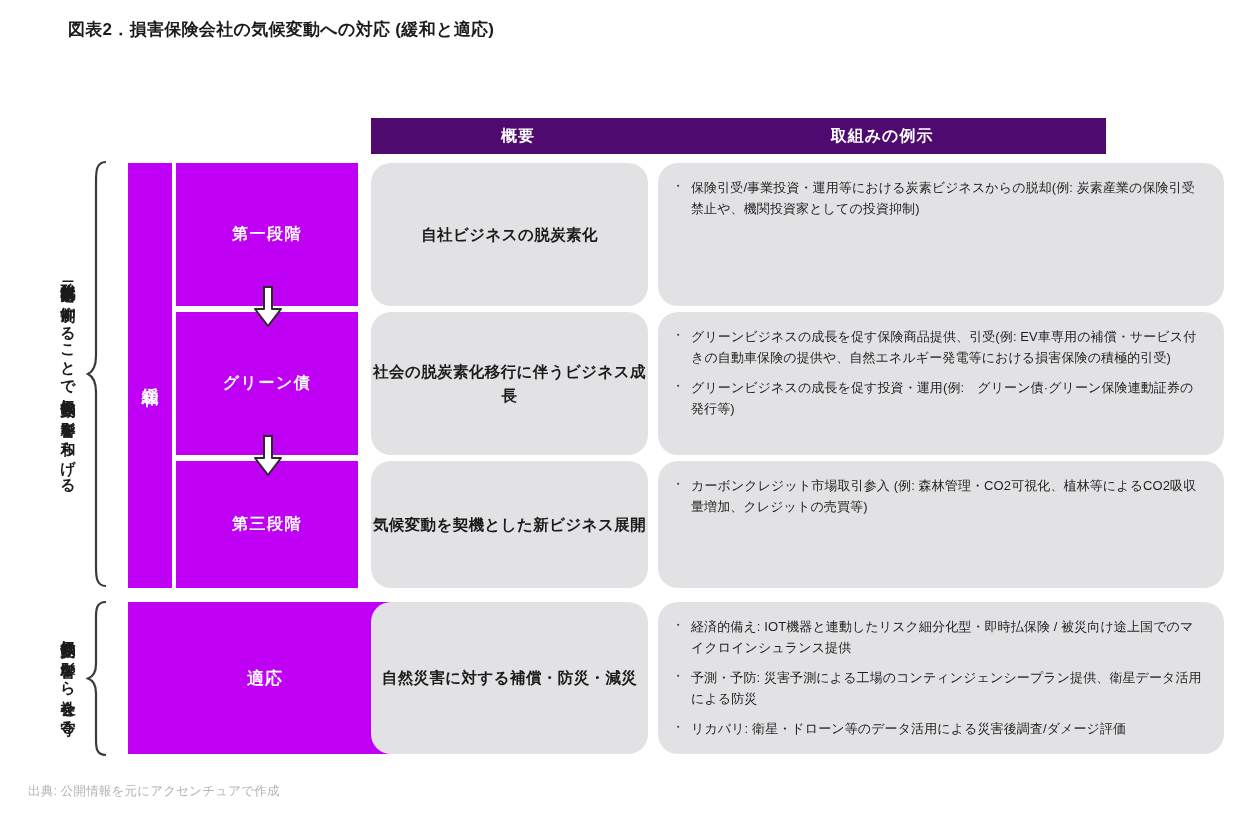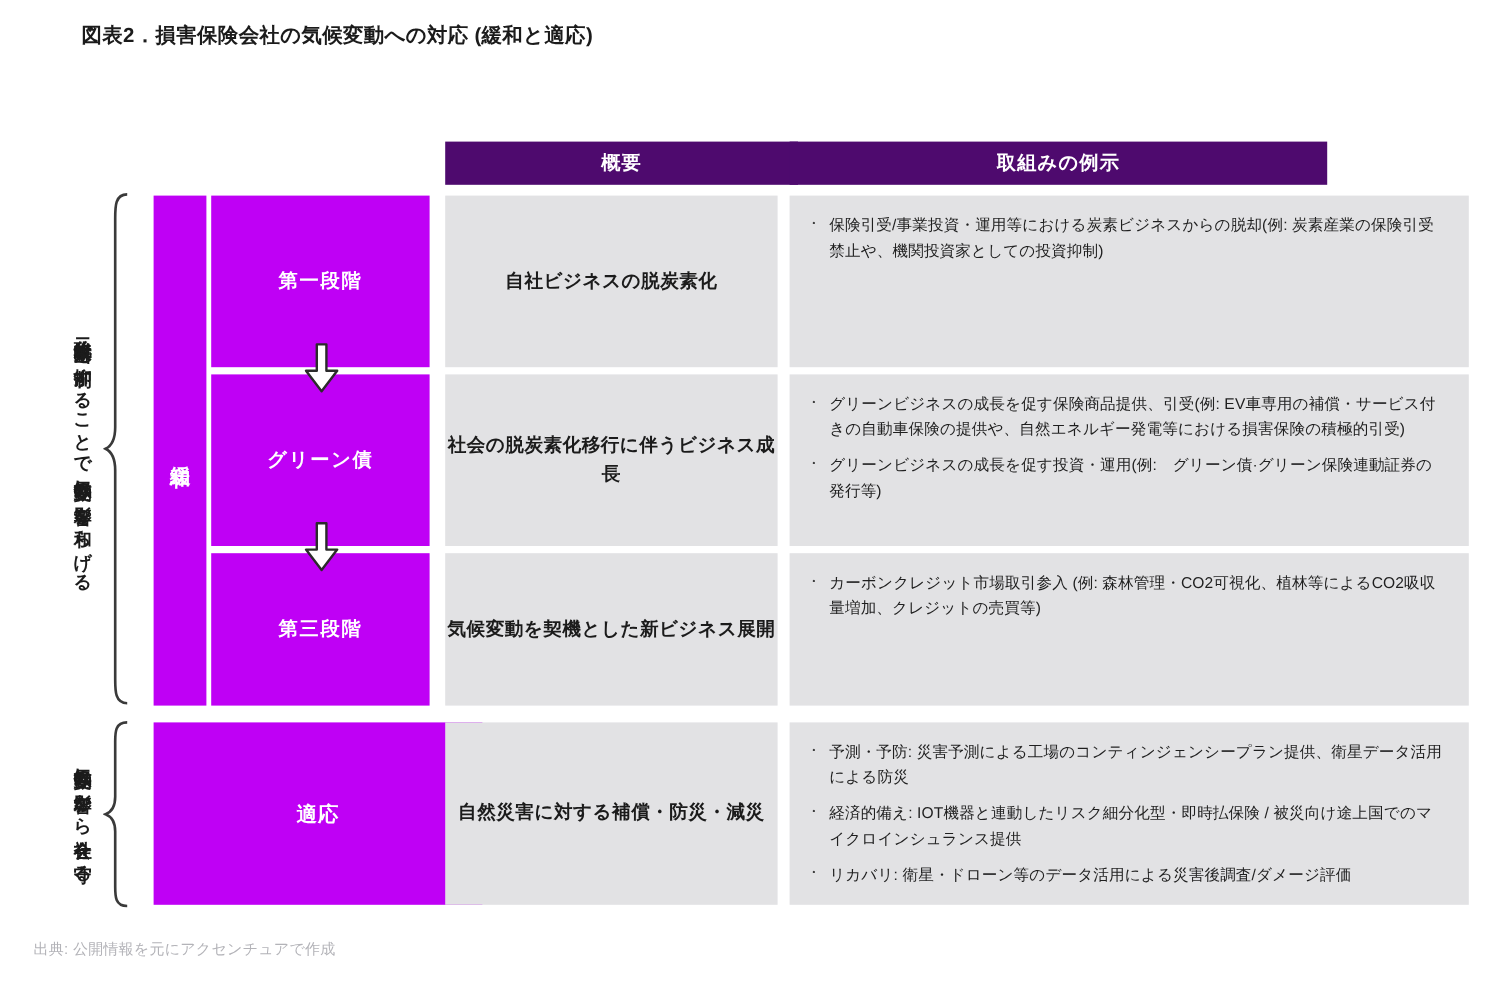--- a/index.html
+++ b/index.html
@@ -139,20 +139,21 @@
   }
   #arrow-1-2 { top: 285px; }
   #arrow-2-3 { top: 434px; }
   .stage-arrow svg { display: block; width: 100%; height: 100%; }
 
   
   .cell {
     position: absolute;
     background: #e2e2e4;
     box-sizing: border-box;
+    border-radius: 20px;
   }
   .summary-cell {
     left: 371px;
     width: 277px;
     display: flex;
     align-items: center;
     justify-content: center;
     text-align: center;
     font-size: 15.5px;
     font-weight: bold;
@@ -264,19 +265,19 @@
       <li>グリーンビジネスの成長を促す投資・運用(例:　グリーン債·グリーン保険連動証券の発行等)</li>
     </ul>
 </div>
 <div class="cell examples-cell row-3">
   <ul class="bullets">
       <li>カーボンクレジット市場取引参入 (例: 森林管理・CO2可視化、植林等によるCO2吸収量増加、クレジットの売買等)</li>
     </ul>
 </div>
 <div class="cell examples-cell row-4">
   <ul class="bullets">
+      <li>経済的備え: IOT機器と連動したリスク細分化型・即時払保険 / 被災向け途上国でのマイクロインシュランス提供</li>
       <li>予測・予防: 災害予測による工場のコンティンジェンシープラン提供、衛星データ活用による防災</li>
-      <li>経済的備え: IOT機器と連動したリスク細分化型・即時払保険 / 被災向け途上国でのマイクロインシュランス提供</li>
       <li>リカバリ: 衛星・ドローン等のデータ活用による災害後調査/ダメージ評価</li>
     </ul>
 </div>
 
 <div id="source-note">出典: 公開情報を元にアクセンチュアで作成</div>
 
 </body></html>

